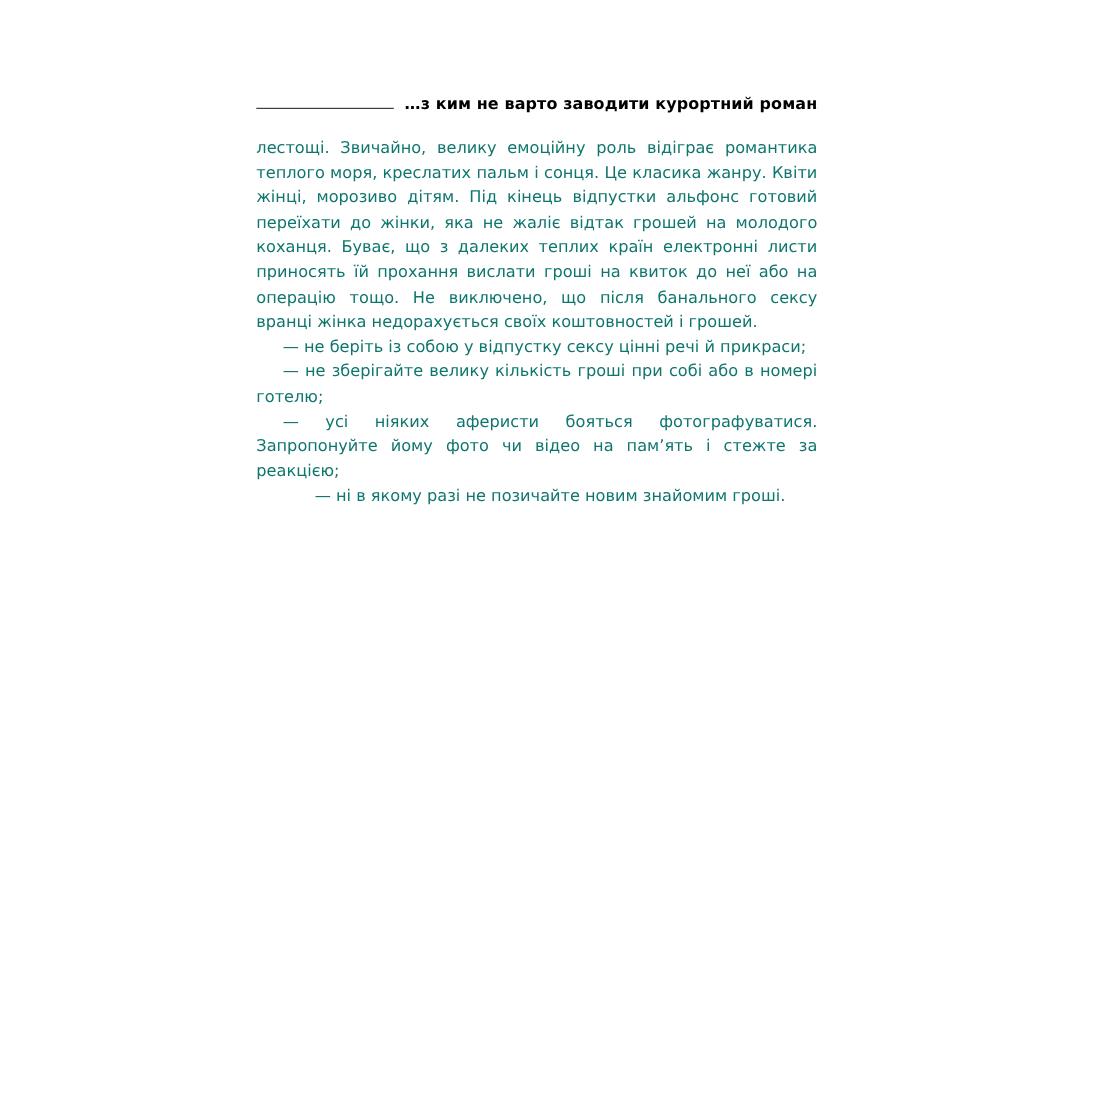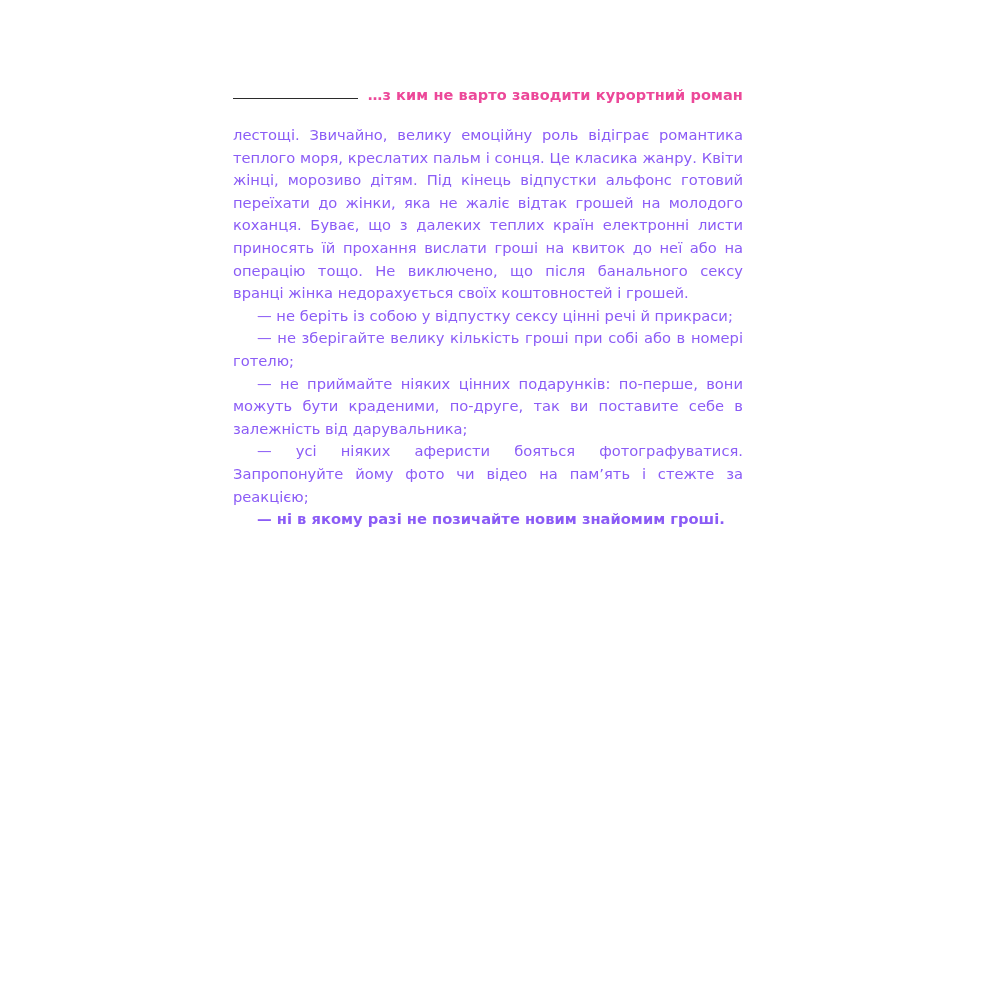--- a/index.html
+++ b/index.html
@@ -47,63 +47,61 @@
   }
   .header-title {
     position: absolute;
     right: 0;
     top: 6px;
     background: #ffffff;
     padding-left: 10px;
     font-size: 14.5px;
     font-weight: bold;
     letter-spacing: 0.1px;
-    color: #ec4899;
+    color: #000000;
     white-space: nowrap;
     line-height: 18px;
   }
 
   
   .text-block {
     margin-top: 10px;
   }
   p.para {
     margin: 0;
     font-size: 14.7px;
     line-height: 22.6px;
     text-align: justify;
     text-justify: inter-word;
-    color: #8b5cf6;
+    color: #0f766e;
     hyphens: manual;
   }
   p.indent {
     text-indent: 24px;
   }
   p.list-item {
     text-indent: 24px;
   }
   p.para:last-child {
-    text-align: left;
-    font-weight: bold;
+    text-align: center;
   }
 </style>
 </head>
 <body>
 
 <div class="page">
   <div class="page-body">
 
     <div class="header">
       <div class="header-rule"></div>
       <div class="header-title">…з ким не варто заводити курортний роман</div>
     </div>
 
     <div class="text-block">
       <p class="para">лестощі. Звичайно, велику емоційну роль відіграє романтика теплого моря, креслатих пальм і сонця. Це класика жанру. Квіти жінці, морозиво дітям. Під кінець відпустки альфонс готовий переїхати до жінки, яка не жаліє відтак грошей на молодого коханця. Буває, що з далеких теплих країн електронні листи приносять їй прохання вислати гроші на квиток до неї або на операцію тощо. Не виключено, що після банального сексу вранці жінка недорахується своїх коштовностей і грошей.</p>
       <p class="para list-item">— не беріть із собою у відпустку сексу цінні речі й прикраси;</p>
       <p class="para list-item">— не зберігайте велику кількість гроші при собі або в номері готелю;</p>
-      <p class="para list-item">— не приймайте ніяких цінних подарунків: по-перше, вони можуть бути краденими, по-друге, так ви поставите себе в залежність від дарувальника;</p>
       <p class="para list-item">— усі ніяких аферисти бояться фотографуватися. Запропонуйте йому фото чи відео на пам’ять і стежте за реакцією;</p>
       <p class="para list-item">— ні в якому разі не позичайте новим знайомим гроші.</p>
     </div>
 
   </div>
 </div>
 
 </body></html>

